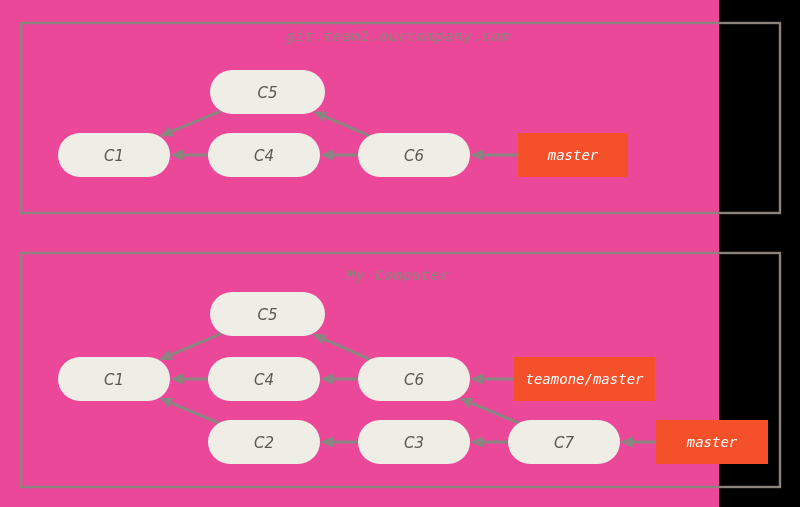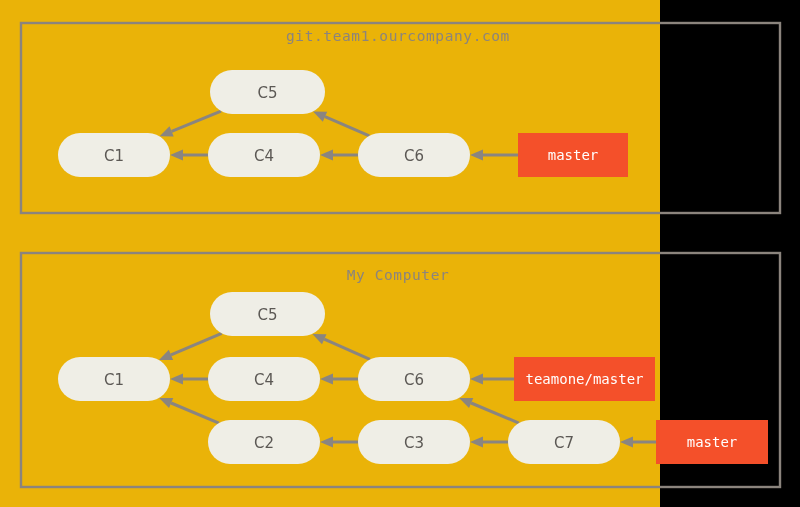--- a/index.html
+++ b/index.html
@@ -10,23 +10,24 @@
   body {
     width: 800px;
     height: 507px;
     position: relative;
     overflow: hidden;
     font-family: "DejaVu Sans Mono", "Liberation Mono", monospace;
   }
   #stage {
     position: absolute;
     left: 0; top: 0;
-    width: 660px;
+    width: 719px;
     height: 507px;
-    background: #eab308;
+    background: #ec4899;
+    font-style: italic;
   }
   svg#canvas {
     position: absolute;
     left: 0; top: 0;
     width: 800px;
     height: 507px;
     display: block;
   }
   .panel-frame {
     fill: none;

